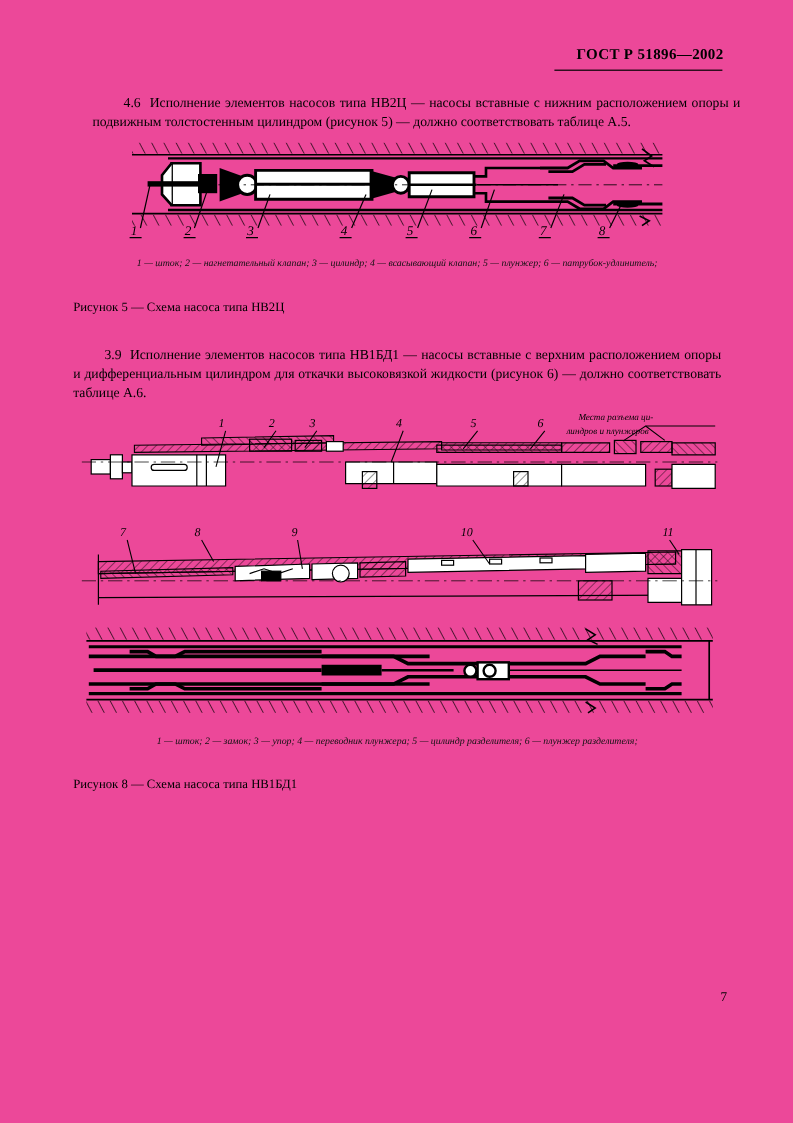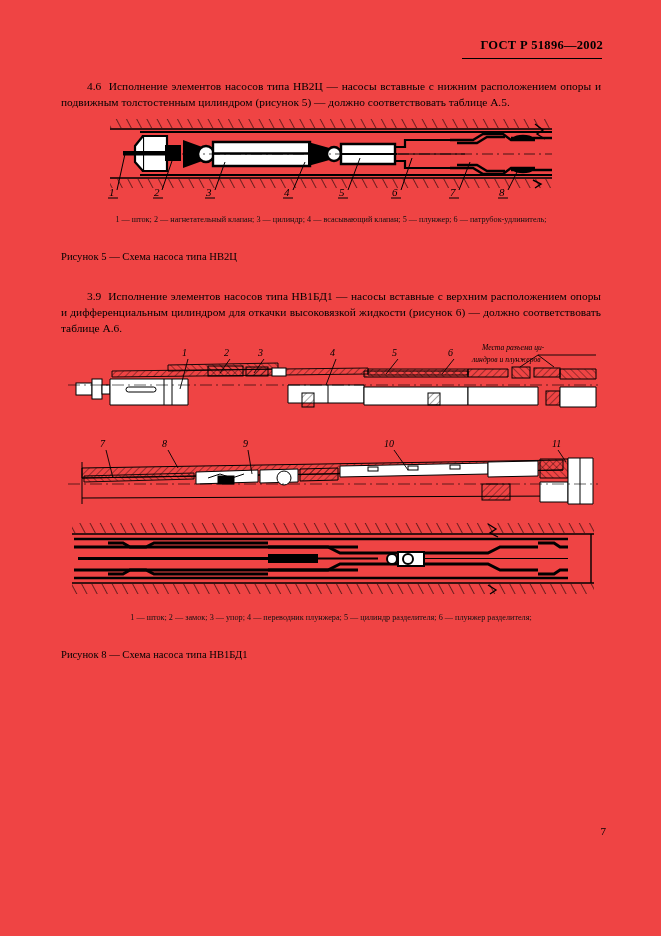--- a/index.html
+++ b/index.html
@@ -1,20 +1,20 @@
 <!DOCTYPE html>
 <html><head>
 <meta charset="utf-8">
 <style>
   html,body{margin:0;padding:0;background:#ffffff;}
   body{
     width:661px;height:936px;position:relative;overflow:hidden;
     font-family:"Liberation Serif", serif;color:#000;
   }
-  .page{position:absolute;inset:0;background:#ef4444;}
+  .page{position:absolute;inset:0;background:#ec4899;}
 
   
   .header{
     position:absolute;top:38px;left:0;right:58px;
     text-align:right;font-weight:bold;font-size:12.5px;
     letter-spacing:.3px;
   }
   .hdr-rule{
     position:absolute;top:58px;left:462px;width:140px;height:1px;background:#000;
   }
@@ -26,21 +26,21 @@
     text-justify:inter-word;
   }
   .para .ind{display:inline-block;width:26px;}
 
   
   .fig{position:absolute;}
 
   .legend{
     position:absolute;left:61px;width:540px;
     font-size:8.2px;line-height:11.6px;text-align:center;
-    color:#111;
+    font-style:italic;color:#111;
   }
 
   .figcap{
     position:absolute;left:61px;width:540px;
     font-size:10.6px;
   }
 
   .pagenum{
     position:absolute;left:0;right:55px;top:825px;
     text-align:right;font-size:11px;
@@ -53,21 +53,21 @@
   .anno{font-family:"Liberation Serif",serif;font-style:italic;font-size:7.6px;}
 </style>
 </head>
 <body>
 
 <div class="page">
 
   <div class="header">ГОСТ Р 51896—2002</div>
   <div class="hdr-rule"></div>
 
-  <div class="para" style="top:78px;">
+  <div class="para" style="top:78px;margin-left:16px;">
     <span class="ind"></span><span>4.6</span>&nbsp;&nbsp;<span>Исполнение элементов насосов типа НВ2Ц — насосы вставные с нижним расположением опоры и подвижным толстостенным цилиндром (рисунок 5) — должно соответствовать таблице А.5.</span>
   </div>
 
   <div class="fig" style="top:118px;left:105px;">
     <svg width="450" height="95" viewBox="0 0 450 95">
       <defs>
         <pattern id="hatchT" width="9" height="9" patternUnits="userSpaceOnUse" patternTransform="rotate(-28)">
           <line x1="0" y1="0" x2="0" y2="9" stroke="#000" stroke-width="1.1"></line>
         </pattern>
         <pattern id="hatchB" width="9" height="9" patternUnits="userSpaceOnUse" patternTransform="rotate(-28)">

